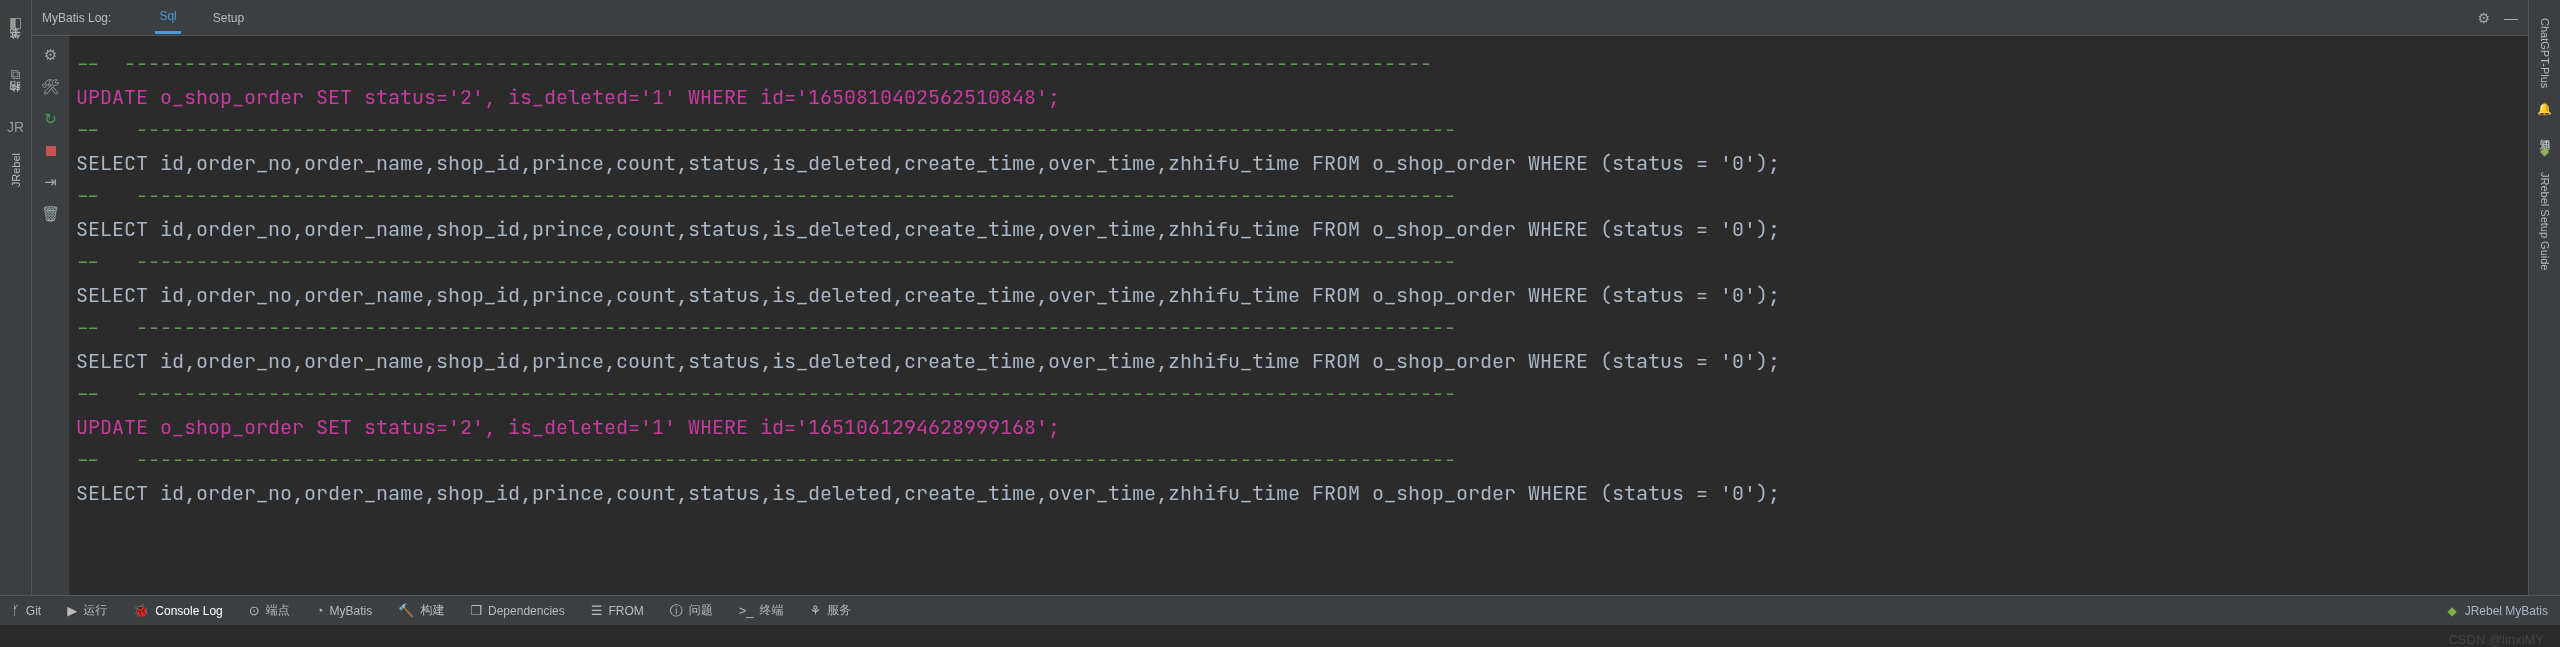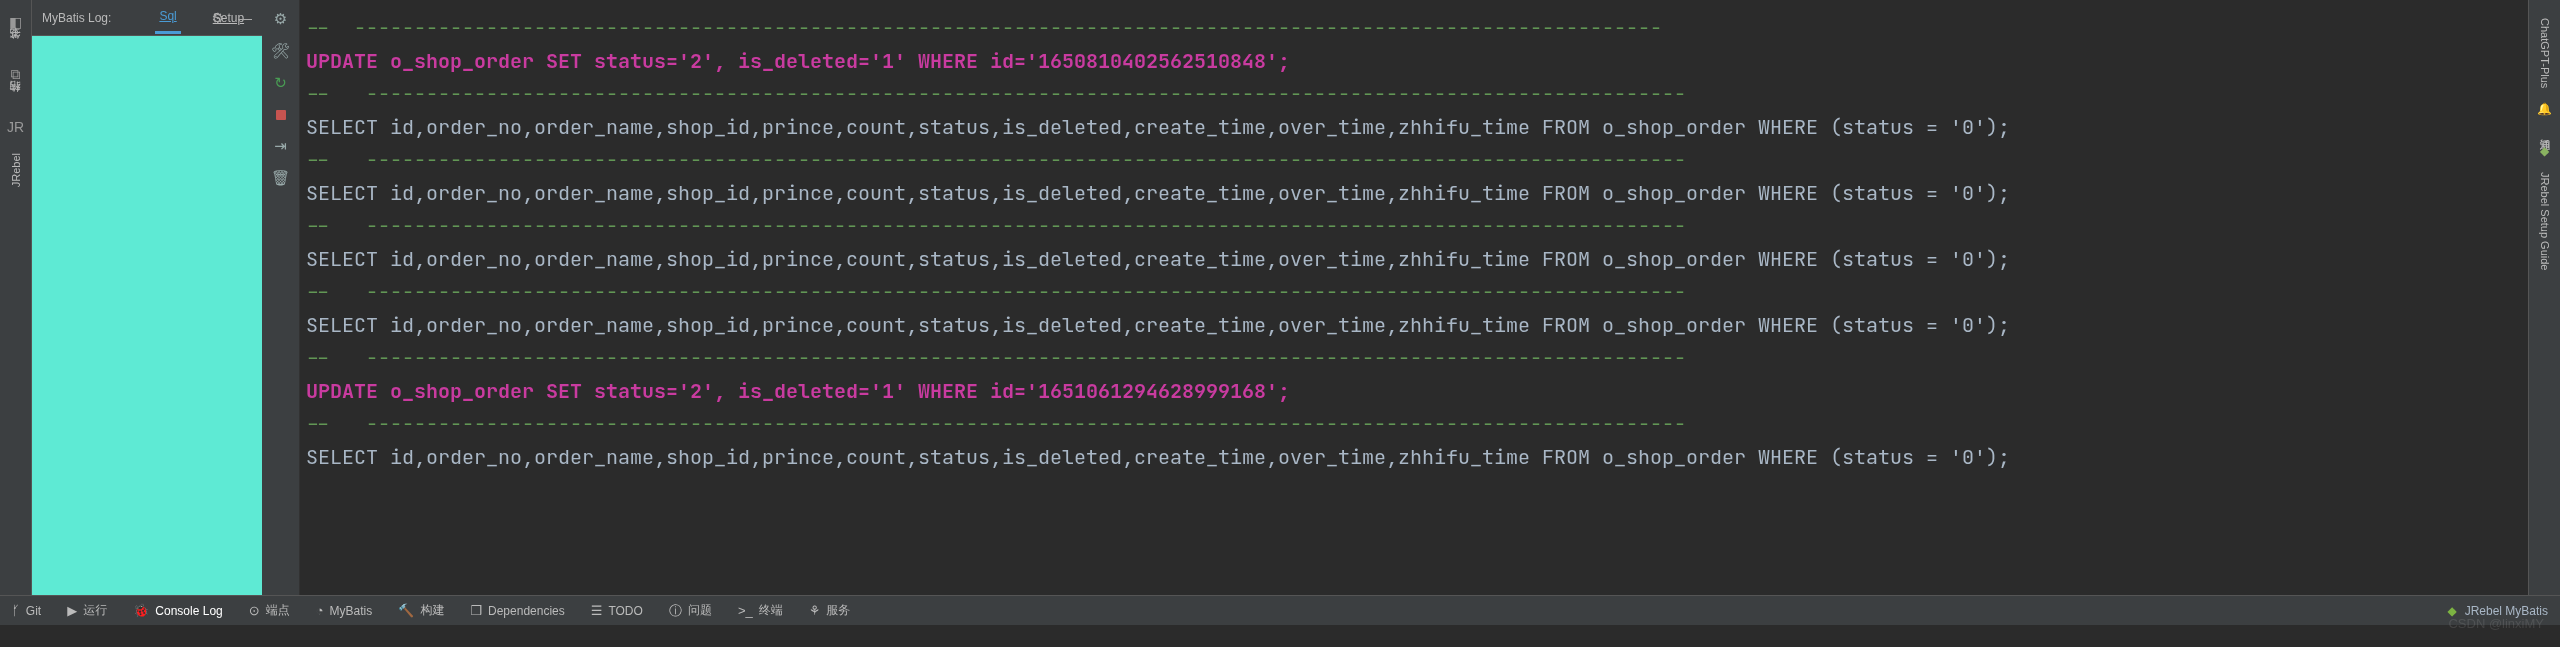--- a/index.html
+++ b/index.html
@@ -28,34 +28,34 @@
   writing-mode: vertical-rl;
   transform: rotate(180deg);
   color: #bbb;
   font-size: 11px;
   margin: 12px 0;
   cursor: pointer;
 }
 .left-strip .icon { color: #999; margin: 6px 0; font-size: 14px; cursor: pointer; }
 .center-area {
   flex: 1;
-  display: flex; flex-direction: row;
-  background: #5eead4;
+  display: flex; flex-direction: column;
+  background: #bef264;
   position: relative;
 }
 .tabbar {
   height: 36px;
   background: #3c3f41;
   border-bottom: 1px solid #555;
   display: flex; align-items: center;
   padding-left: 10px;
   position: relative;
 }
 .tabbar .title { color: #bbb; margin-right: 30px; }
-.tabbar .tab { color: #bbb; margin: 0 14px; padding: 8px 4px; cursor: pointer; text-decoration: underline; }
+.tabbar .tab { color: #bbb; margin: 0 14px; padding: 8px 4px; cursor: pointer; }
 .tabbar .tab.active { color: #4a9cd6; border-bottom: 3px solid #4a9cd6; }
 .tabbar .right-icons { position: absolute; right: 10px; display: flex; gap: 14px; align-items: center; }
 .tabbar .right-icons span { color: #aaa; font-size: 14px; cursor: pointer; }
 .content-row { flex: 1; display: flex; min-height: 0; }
 .toolcol {
   width: 38px;
   background: #3c3f41;
   border-right: 1px solid #323232;
   display: flex; flex-direction: column; align-items: center;
   padding-top: 10px; gap: 14px;
@@ -67,21 +67,21 @@
   flex: 1;
   background: #2b2b2b;
   font-family: "JetBrains Mono","Consolas",monospace;
   font-size: 20px;
   line-height: 1.65;
   padding: 12px 6px 0 6px;
   overflow: hidden;
   white-space: pre;
 }
 .log-pane .sep { color: #629755; }
-.log-pane .upd { color: #c93ba0; font-weight: bold; }
+.log-pane .upd { color: #c93ba0; }
 .log-pane .sel { color: #a9b7c6; }
 .right-strip {
   width: 32px;
   background: #3c3f41;
   border-left: 1px solid #555;
   display: flex; flex-direction: column; align-items: center;
   padding-top: 8px;
 }
 .right-strip .vlabel {
   writing-mode: vertical-rl;
@@ -100,21 +100,21 @@
   display: flex; align-items: center;
   padding: 0 12px;
   gap: 26px;
 }
 .statusbar .sbitem { color: #bbb; font-size: 12px; display: flex; align-items: center; gap: 6px; cursor: pointer; }
 .statusbar .sbitem.active { color: #fff; }
 .statusbar .icon { font-size: 13px; }
 .statusbar .right { margin-left: auto; display: flex; align-items: center; gap: 8px; }
 .watermark {
   position: absolute;
-  right: 16px; bottom: 16px;
+  right: 16px; bottom: 0;
   color: rgba(200,200,200,0.15);
   font-size: 13px;
   pointer-events: none;
 }
 .jr-green { color: #7cb342; }
 .sq { display:inline-block; width:10px; height:10px; background:#c75450; border-radius:1px; }
 </style>
 </head>
 <body>
 
@@ -184,21 +184,21 @@
   <div class="sbitem">
       <span class="icon">🔨</span>
       <span>构建</span>
     </div>
   <div class="sbitem">
       <span class="icon">❒</span>
       <span>Dependencies</span>
     </div>
   <div class="sbitem">
       <span class="icon">☰</span>
-      <span>TODO</span>
+      <span>FROM</span>
     </div>
   <div class="sbitem">
       <span class="icon">ⓘ</span>
       <span>问题</span>
     </div>
   <div class="sbitem">
       <span class="icon">&gt;_</span>
       <span>终端</span>
     </div>
   <div class="sbitem">

